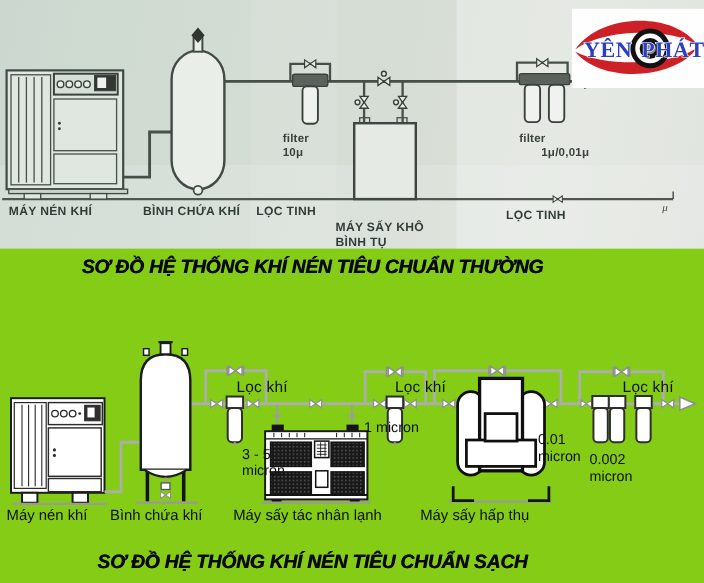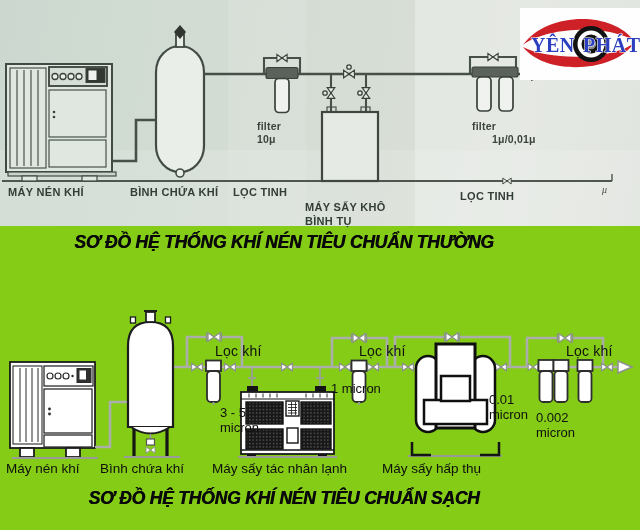--- a/index.html
+++ b/index.html
@@ -309,14 +309,14 @@
   <div class="lbl micron two" style="left:536px;top:410px;width:50px;">
     <span>0.002</span>
     <span>micron</span>
   </div>
 
   <div class="lbl blbl" style="left:6px;top:462px;width:95px;">Máy nén khí</div>
   <div class="lbl blbl" style="left:100px;top:462px;width:100px;">Bình chứa khí</div>
   <div class="lbl blbl" style="left:382px;top:462px;width:140px;">Máy sấy hấp thụ</div>
   <div class="lbl blbl" style="left:212px;top:462px;width:140px;">Máy sấy tác nhân lạnh</div>
 
-  <div class="title" style="top:488px;">SƠ ĐỒ HỆ THỐNG KHÍ NÉN TIÊU CHUẨN SẠCH</div>
+  <div class="title" style="top:500px;">SƠ ĐỒ HỆ THỐNG KHÍ NÉN TIÊU CHUẨN SẠCH</div>
 </div>
 
 </body></html>

